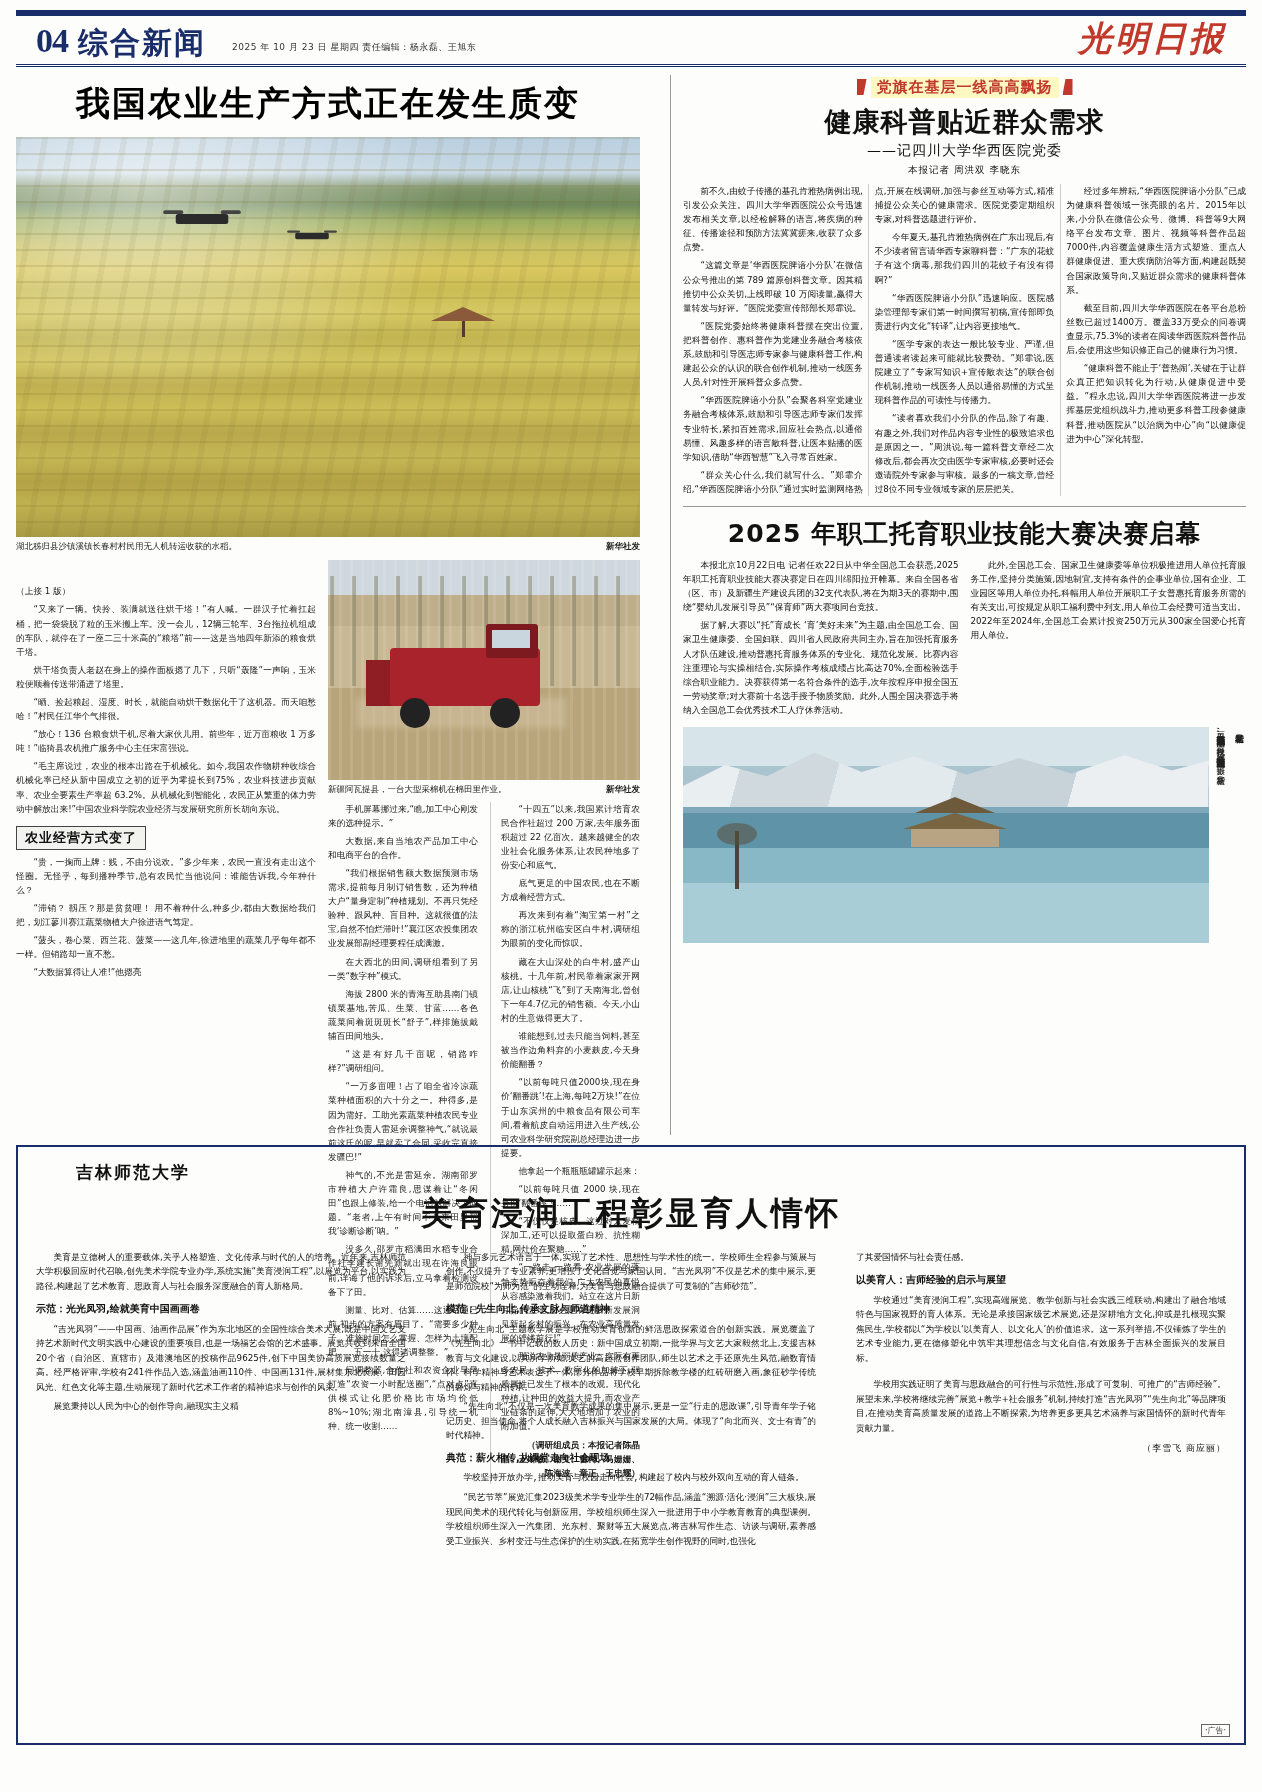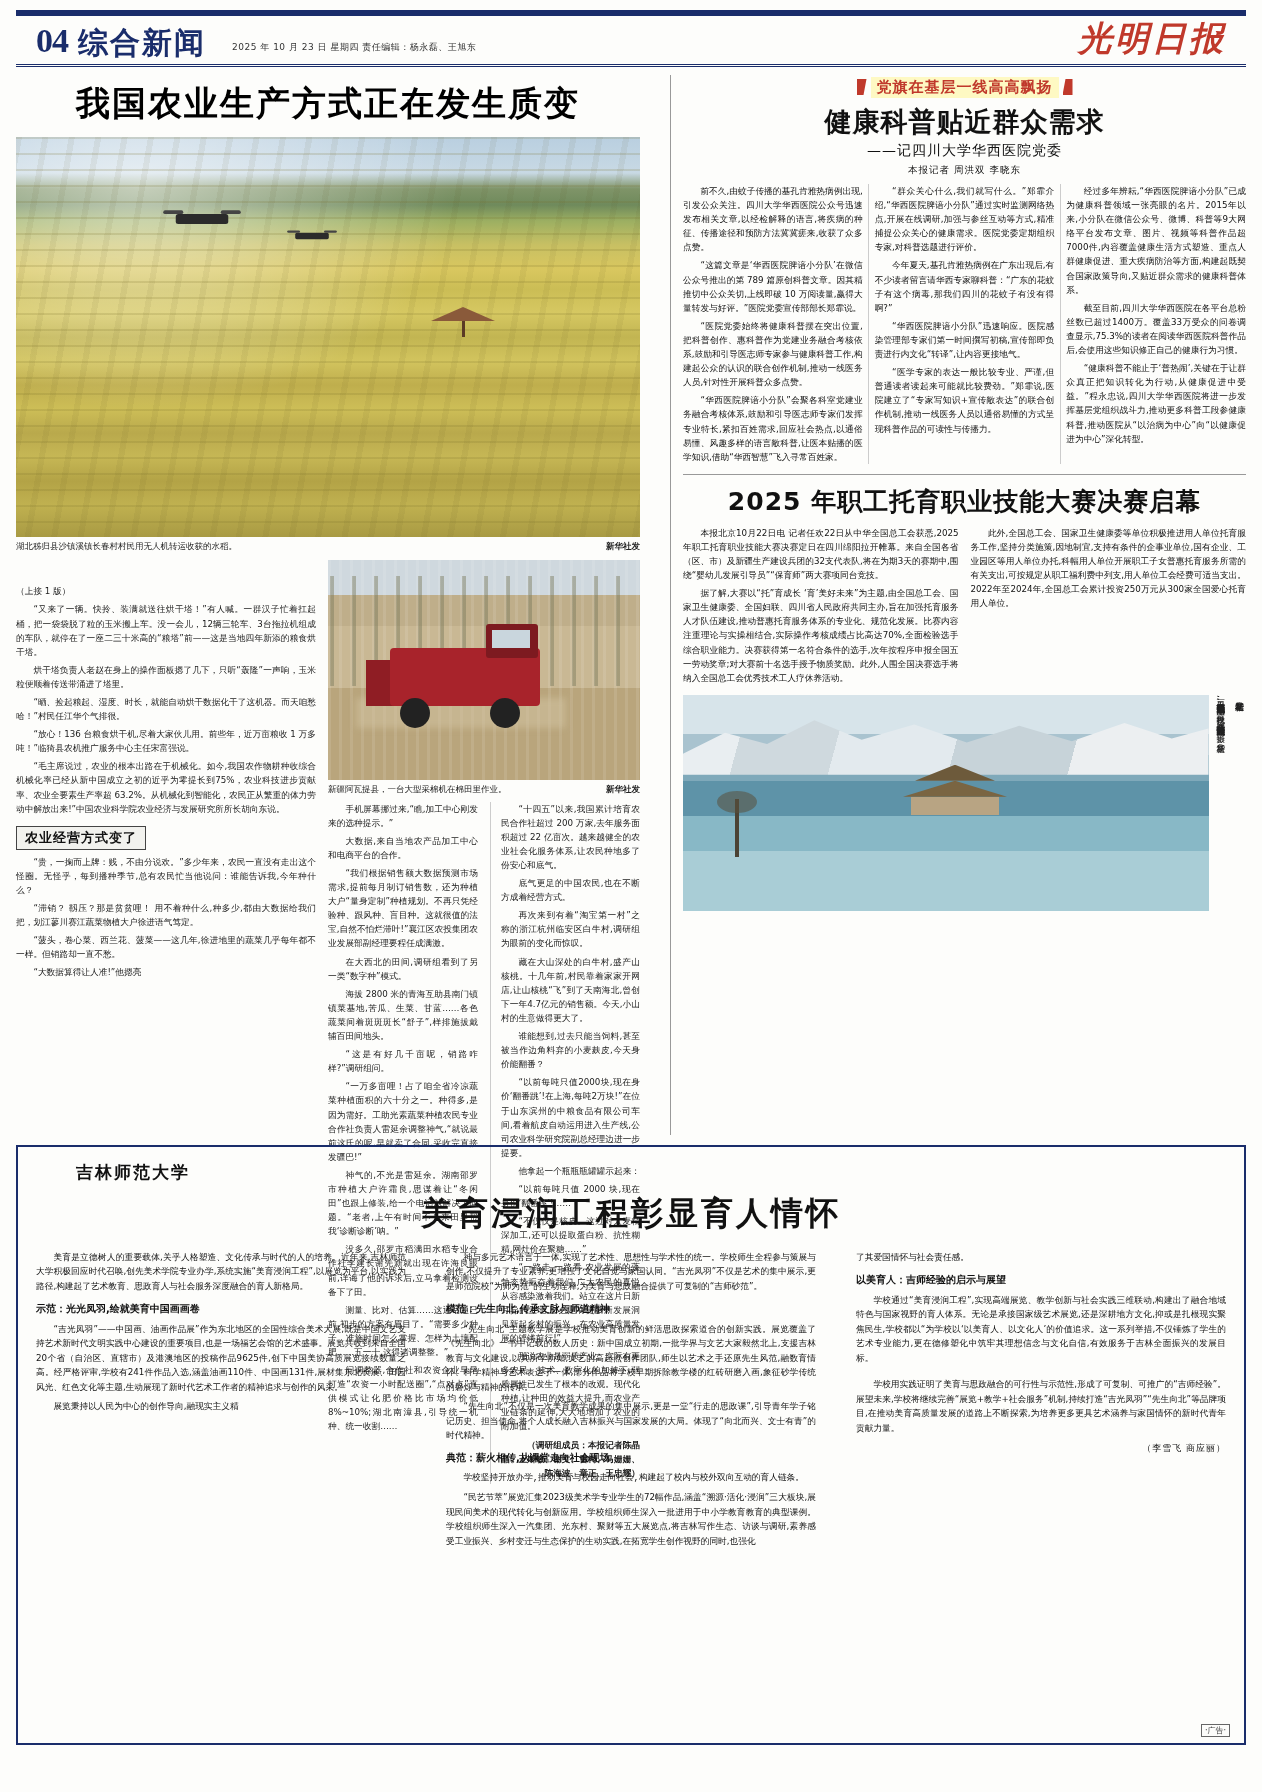--- a/index.html
+++ b/index.html
@@ -465,20 +465,21 @@
 
       <div class="cols3r">
         <p>前不久,由蚊子传播的基孔肯雅热病例出现,引发公众关注。四川大学华西医院公众号迅速发布相关文章,以经检解释的语言,将疾病的种征、传播途径和预防方法冀冀瘥来,收获了众多点赞。</p>
         <p>“这篇文章是‘华西医院脾谙小分队’在微信公众号推出的第 789 篇原创科普文章。因其精推切中公众关切,上线即破 10 万阅读量,赢得大量转发与好评。”医院党委宣传部部长郑霏说。</p>
         <p>“医院党委始终将健康科普摆在突出位置,把科普创作、惠科普作为党建业务融合考核依系,鼓励和引导医志师专家参与健康科普工作,构建起公众的认识的联合创作机制,推动一线医务人员,针对性开展科普众多点赞。</p>
         <p>“华西医院脾谙小分队”会聚各科室党建业务融合考核体系,鼓励和引导医志师专家们发挥专业特长,紧扣百姓需求,回应社会热点,以通俗易懂、风趣多样的语言敞科普,让医本贴播的医学知识,借助“华西智慧”飞入寻常百姓家。</p>
         <p>“群众关心什么,我们就写什么。”郑霏介绍,“华西医院脾谙小分队”通过实时监测网络热点,开展在线调研,加强与参丝互动等方式,精准捕捉公众关心的健康需求。医院党委定期组织专家,对科普选题进行评价。</p>
         <p>今年夏天,基孔肯雅热病例在广东出现后,有不少读者留言请华西专家聊科普：“广东的花蚊子有这个病毒,那我们四川的花蚊子有没有得啊?”</p>
         <p>“华西医院脾谙小分队”迅速响应。医院感染管理部专家们第一时间撰写初稿,宣传部即负责进行内文化“转译”,让内容更接地气。</p>
         <p>“医学专家的表达一般比较专业、严谨,但普通读者读起来可能就比较费劲。”郑霏说,医院建立了“专家写知识+宣传敞表达”的联合创作机制,推动一线医务人员以通俗易懂的方式呈现科普作品的可读性与传播力。</p>
+        <p>“读者喜欢我们小分队的作品,除了有趣、有趣之外,我们对作品内容专业性的极致追求也是原因之一。”周洪说,每一篇科普文章经二次修改后,都会再次交由医学专家审核,必要时还会邀请院外专家参与审核。最多的一稿文章,曾经过8位不同专业领域专家的层层把关。</p>
         <p>经过多年辨耘,“华西医院脾谙小分队”已成为健康科普领域一张亮眼的名片。2015年以来,小分队在微信公众号、微博、科普等9大网络平台发布文章、图片、视频等科普作品超7000件,内容覆盖健康生活方式塑造、重点人群健康促进、重大疾病防治等方面,构建起既契合国家政策导向,又贴近群众需求的健康科普体系。</p>
         <p>截至目前,四川大学华西医院在各平台总粉丝数已超过1400万。覆盖33万受众的问卷调查显示,75.3%的读者在阅读华西医院科普作品后,会使用这些知识修正自己的健康行为习惯。</p>
         <p>“健康科普不能止于‘普热闹’,关键在于让群众真正把知识转化为行动,从健康促进中受益。”程永忠说,四川大学华西医院将进一步发挥基层党组织战斗力,推动更多科普工段参健康科普,推动医院从“以治病为中心”向“以健康促进为中心”深化转型。</p>
         <p></p>
       </div>
 
       <div class="r-head2">2025 年职工托育职业技能大赛决赛启幕</div>
 
       <div class="two-col-flex">
         <div>

